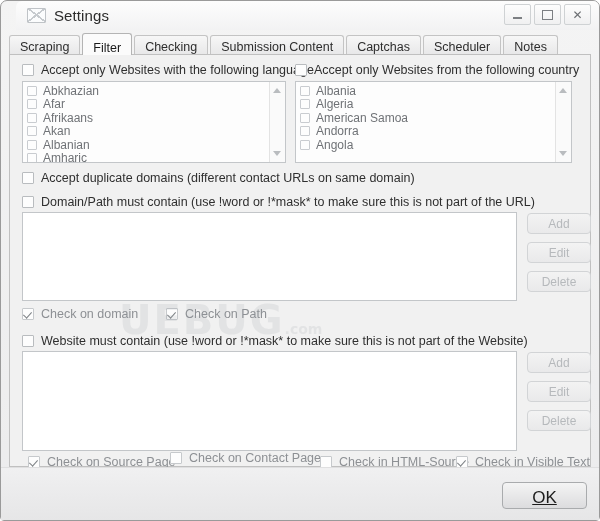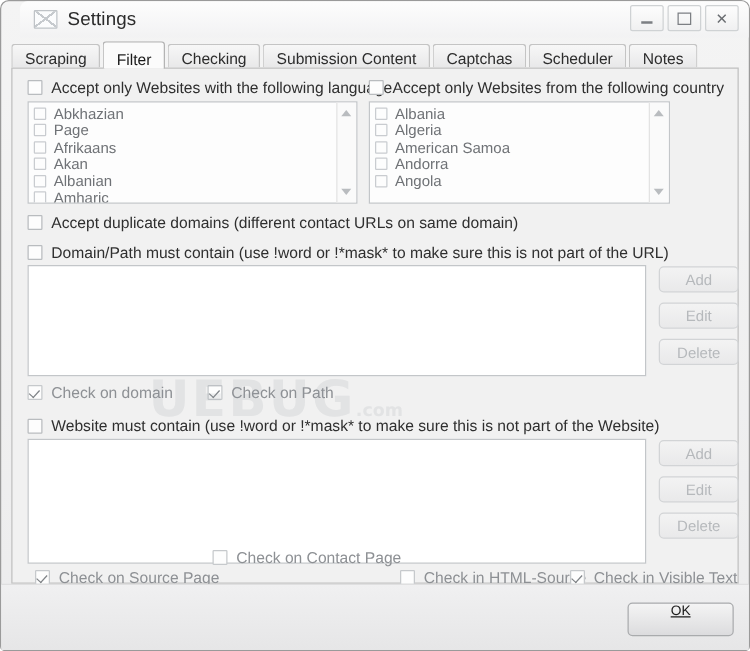--- a/index.html
+++ b/index.html
@@ -145,22 +145,22 @@
     background: linear-gradient(#f3f3f3, #e9e9ea);
     border: 1px solid #d2d4d6;
     color: #b6b9bc;
   }
   .ok-btn {
     position: absolute; right: 12px; bottom: 11px;
     width: 83px; height: 25px;
     background: linear-gradient(#f4f4f4, #dcdcde);
     border: 1px solid #a9abad;
     border-radius: 4px;
-    display: flex; align-items: flex-start; justify-content: center;
-    font-size: 11px; color: #1c1c1c; text-decoration: underline;
+    display: flex; align-items: flex-end; justify-content: center;
+    font-size: 17px; color: #1c1c1c; text-decoration: underline;
   }
   .footer {
     position: absolute; left: 0; right: 0; bottom: 0; height: 52px;
     background: linear-gradient(#f0f0f1, #e6e6e7);
     border-top: 1px solid #dfdfe0;
   }
   
   .watermark {
     position: absolute; left: 118px; top: 296px;
     font-size: 40px; font-weight: bold;
@@ -227,21 +227,21 @@
           <div class="cblabel">Accept only Websites with the following language</div>
         </div>
         <div class="listbox">
           <div class="listitems">
             <div class="litem">
               <div class="cb"></div>
               <span>Abkhazian</span>
             </div>
             <div class="litem">
               <div class="cb"></div>
-              <span>Page</span>
+              <span>Afar</span>
             </div>
             <div class="litem">
               <div class="cb"></div>
               <span>Afrikaans</span>
             </div>
             <div class="litem">
               <div class="cb"></div>
               <span>Akan</span>
             </div>
             <div class="litem">
@@ -254,21 +254,21 @@
             </div>
 
           </div>
           <div class="vscroll">
             <div class="arrow up"></div>
             <div class="arrow down"></div>
           </div>
         </div>
       </div>
 
-      <div class="listgroup" style="left:285px; top:8px; width:241px; height:100px;">
+      <div class="listgroup" style="left:285px; top:8px; width:277px; height:100px;">
         <div class="cbrow">
           <div class="cb"></div>
           <div class="cblabel">Accept only Websites from the following country</div>
         </div>
         <div class="listbox">
           <div class="listitems">
             <div class="litem">
               <div class="cb"></div>
               <span>Albania</span>
             </div>
@@ -340,21 +340,21 @@
         <span>Edit</span>
       </div>
       <div class="btn side" style="left:517px; top:355px;">
         <span>Delete</span>
       </div>
 
       <div class="cbrow" style="position:absolute; left:18px; top:400px;">
         <div class="cb checked dim"></div>
         <div class="cblabel dim">Check on Source Page</div>
       </div>
-      <div class="cbrow" style="position:absolute; left:160px; top:384px;">
+      <div class="cbrow" style="position:absolute; left:160px; top:396px;">
         <div class="cb dim"></div>
         <div class="cblabel dim">Check on Contact Page</div>
       </div>
       <div class="cbrow" style="position:absolute; left:310px; top:400px;">
         <div class="cb dim"></div>
         <div class="cblabel dim">Check in HTML-Source</div>
       </div>
       <div class="cbrow" style="position:absolute; left:446px; top:400px;">
         <div class="cb checked dim"></div>
         <div class="cblabel dim">Check in Visible Text</div>

